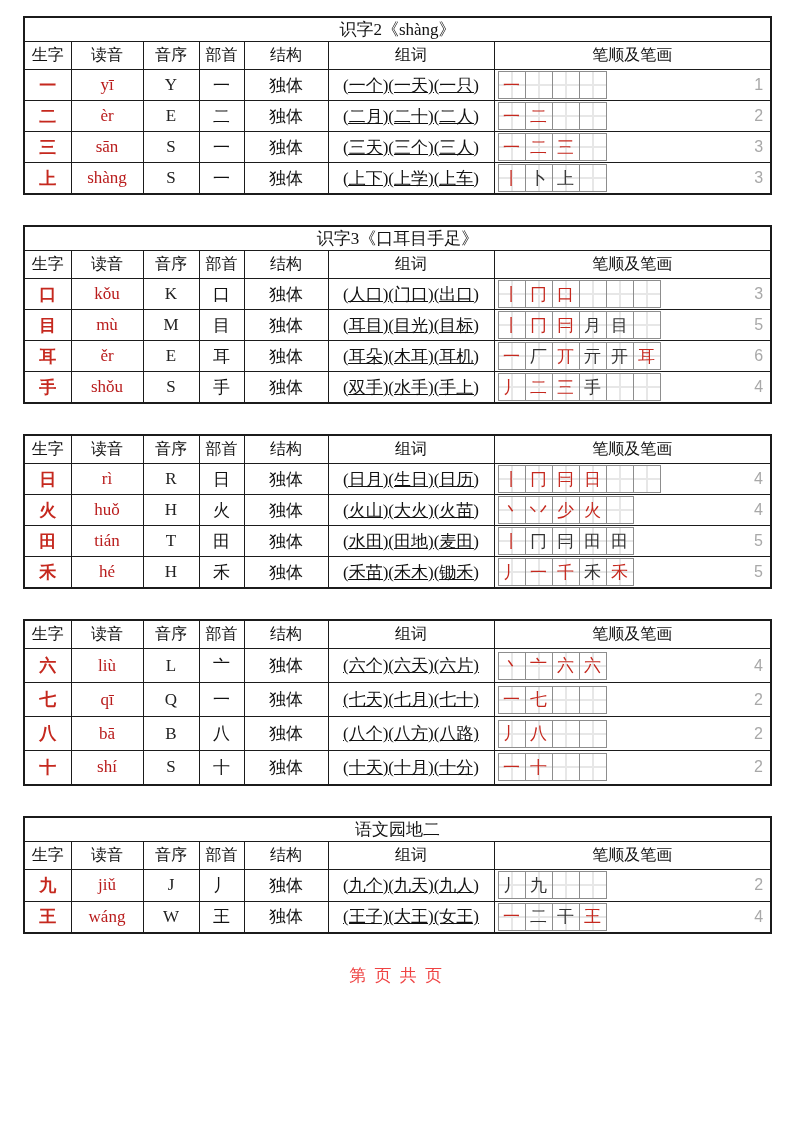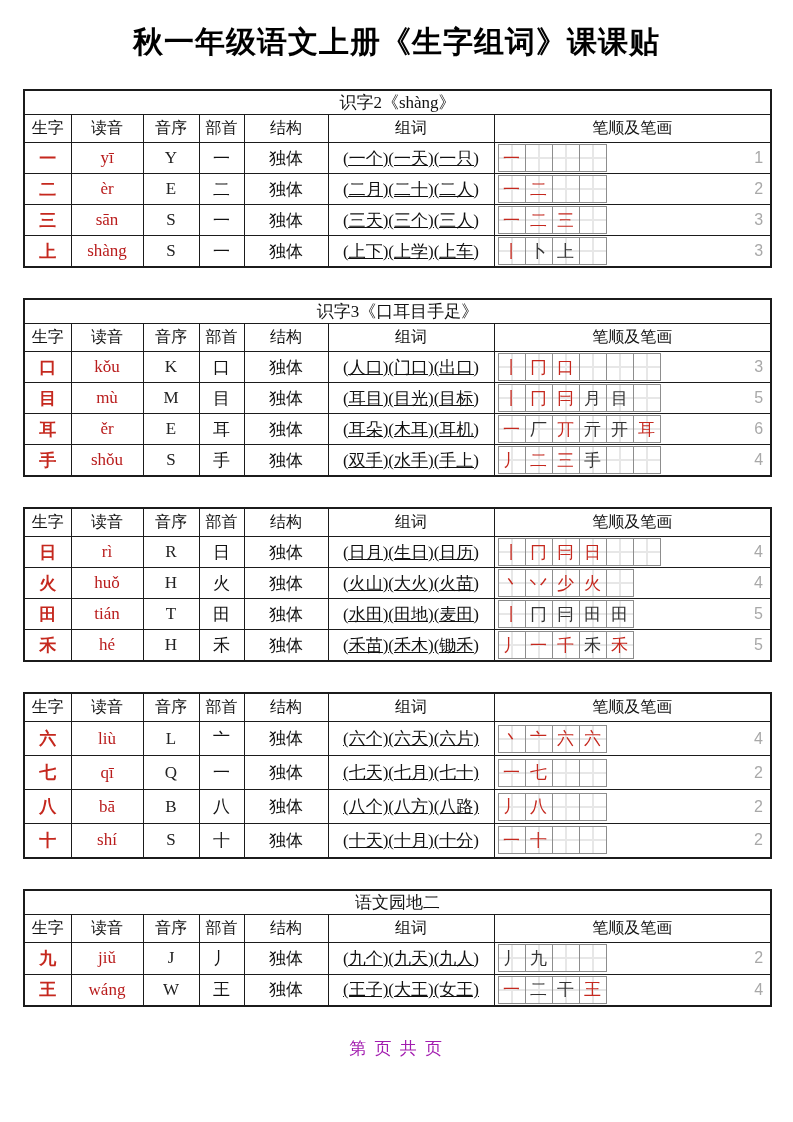--- a/index.html
+++ b/index.html
@@ -58,28 +58,27 @@
   .sbox:first-child{margin-left:0;}
   .g{font-family:"Liberation Serif",serif;font-size:17px;line-height:1;}
   .g.r{color:var(--red);}
   .g.k{color:var(--ink);}
   .count{
     margin-left:auto;color:var(--gray);
     font-family:"Liberation Sans",sans-serif;font-size:16px;
   }
   .footer{
     text-align:center;font-family:"Liberation Serif",serif;
-    font-size:17px;color:#a21caf;margin:10px 0 18px 0;letter-spacing:2px;
+    font-size:17px;color:#ef4444;margin:10px 0 18px 0;letter-spacing:2px;
   }
 </style>
 </head>
 <body>
 
 <div class="page">
-  <h1 class="title">秋一年级语文上册《生字组词》课课贴</h1>
   <div id="sections">
       <table class="sheet">
         <colgroup>
           <col style="width: 47px;">
           <col style="width: 72px;">
           <col style="width: 56px;">
           <col style="width: 45px;">
           <col style="width: 84px;">
           <col style="width: 166px;">
           <col style="width: 277px;">

